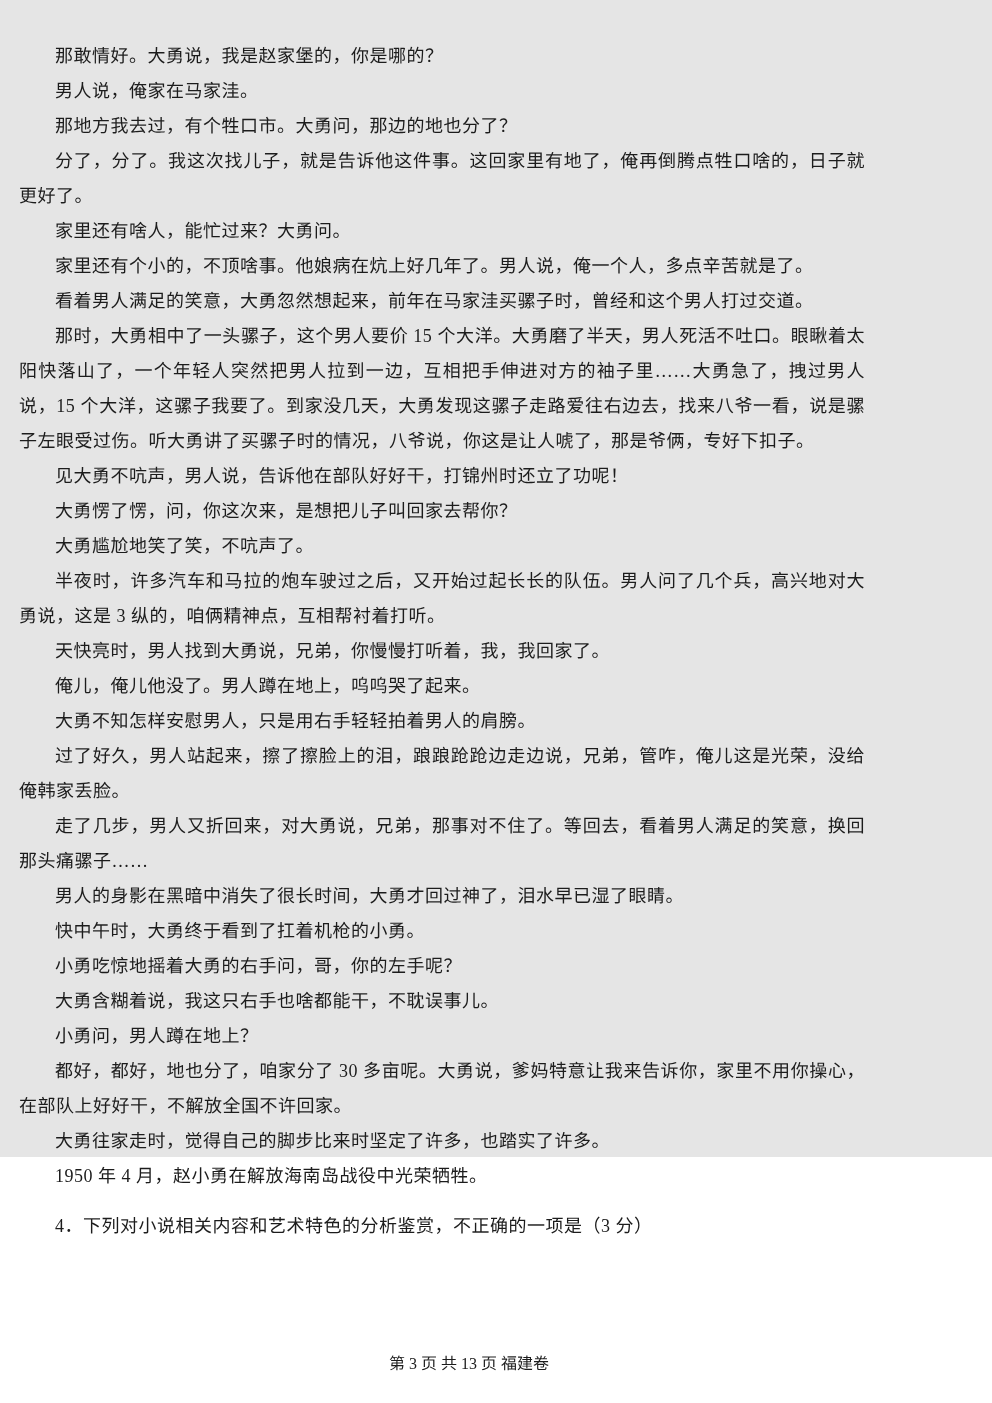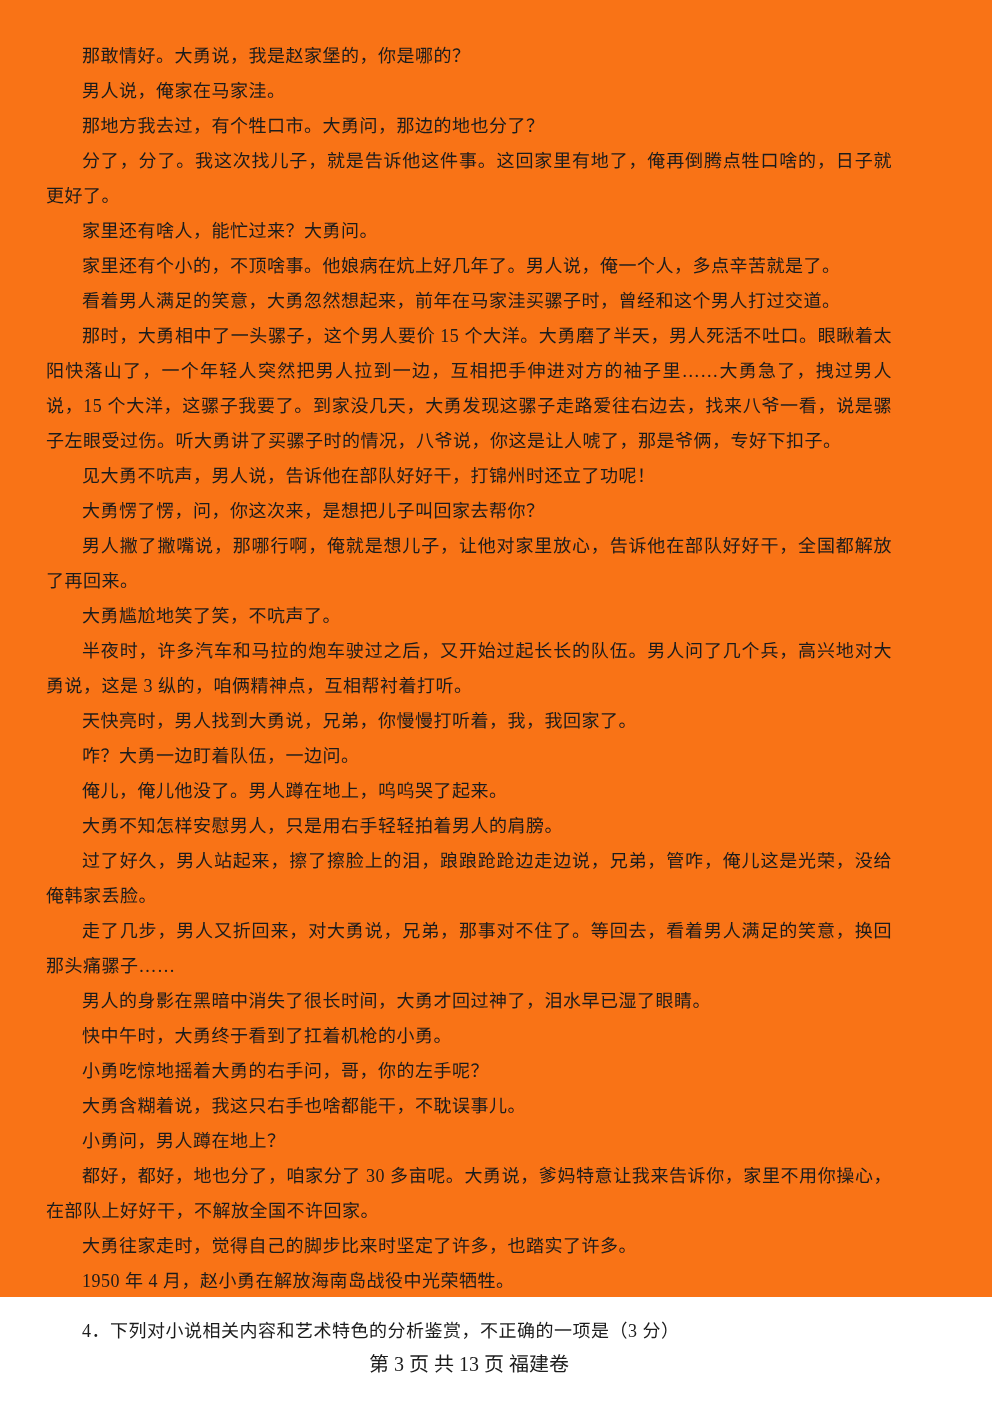--- a/index.html
+++ b/index.html
@@ -10,24 +10,24 @@
   body {
     width: 992px;
     height: 1403px;
     overflow: hidden;
     font-family: "Liberation Serif", "DejaVu Serif", serif;
     color: #1c1c1c;
   }
   .page {
     position: relative;
     width: 992px;
-    height: 1297px;
+    height: 1157px;
     box-sizing: border-box;
-    padding: 39px 0 0 46px;
-    background: #f97316;
+    padding: 39px 0 0 19px;
+    background: #e5e5e5;
   }
   .text-column {
     width: 846px;
   }
   .story p.para,
   p.question {
     margin: 0;
     font-size: 18px;
     line-height: 35px;
     text-align: justify;
@@ -38,46 +38,44 @@
   p.question {
     margin-top: 15px;
     text-align: left;
   }
   .footer {
     position: absolute;
     top: 1352px;
     left: 46px;
     width: 846px;
     text-align: center;
-    font-size: 20px;
+    font-size: 16px;
     line-height: 24px;
     color: #1c1c1c;
   }
 </style>
 </head>
 <body>
 
 <div class="page">
   <div class="text-column">
     <div class="story">
         <p class="para">那敢情好。大勇说，我是赵家堡的，你是哪的？</p>
         <p class="para">男人说，俺家在马家洼。</p>
         <p class="para">那地方我去过，有个牲口市。大勇问，那边的地也分了？</p>
         <p class="para">分了，分了。我这次找儿子，就是告诉他这件事。这回家里有地了，俺再倒腾点牲口啥的，日子就更好了。</p>
         <p class="para">家里还有啥人，能忙过来？大勇问。</p>
         <p class="para">家里还有个小的，不顶啥事。他娘病在炕上好几年了。男人说，俺一个人，多点辛苦就是了。</p>
         <p class="para">看着男人满足的笑意，大勇忽然想起来，前年在马家洼买骡子时，曾经和这个男人打过交道。</p>
         <p class="para">那时，大勇相中了一头骡子，这个男人要价 15 个大洋。大勇磨了半天，男人死活不吐口。眼瞅着太阳快落山了，一个年轻人突然把男人拉到一边，互相把手伸进对方的袖子里……大勇急了，拽过男人说，15 个大洋，这骡子我要了。到家没几天，大勇发现这骡子走路爱往右边去，找来八爷一看，说是骡子左眼受过伤。听大勇讲了买骡子时的情况，八爷说，你这是让人唬了，那是爷俩，专好下扣子。</p>
         <p class="para">见大勇不吭声，男人说，告诉他在部队好好干，打锦州时还立了功呢！</p>
         <p class="para">大勇愣了愣，问，你这次来，是想把儿子叫回家去帮你？</p>
-        <p class="para">男人撇了撇嘴说，那哪行啊，俺就是想儿子，让他对家里放心，告诉他在部队好好干，全国都解放了再回来。</p>
         <p class="para">大勇尴尬地笑了笑，不吭声了。</p>
         <p class="para">半夜时，许多汽车和马拉的炮车驶过之后，又开始过起长长的队伍。男人问了几个兵，高兴地对大勇说，这是 3 纵的，咱俩精神点，互相帮衬着打听。</p>
         <p class="para">天快亮时，男人找到大勇说，兄弟，你慢慢打听着，我，我回家了。</p>
-        <p class="para">咋？大勇一边盯着队伍，一边问。</p>
         <p class="para">俺儿，俺儿他没了。男人蹲在地上，呜呜哭了起来。</p>
         <p class="para">大勇不知怎样安慰男人，只是用右手轻轻拍着男人的肩膀。</p>
         <p class="para">过了好久，男人站起来，擦了擦脸上的泪，踉踉跄跄边走边说，兄弟，管咋，俺儿这是光荣，没给俺韩家丢脸。</p>
         <p class="para">走了几步，男人又折回来，对大勇说，兄弟，那事对不住了。等回去，看着男人满足的笑意，换回那头痛骡子……</p>
         <p class="para">男人的身影在黑暗中消失了很长时间，大勇才回过神了，泪水早已湿了眼睛。</p>
         <p class="para">快中午时，大勇终于看到了扛着机枪的小勇。</p>
         <p class="para">小勇吃惊地摇着大勇的右手问，哥，你的左手呢？</p>
         <p class="para">大勇含糊着说，我这只右手也啥都能干，不耽误事儿。</p>
         <p class="para">小勇问，男人蹲在地上？</p>
         <p class="para">都好，都好，地也分了，咱家分了 30 多亩呢。大勇说，爹妈特意让我来告诉你，家里不用你操心，在部队上好好干，不解放全国不许回家。</p>

